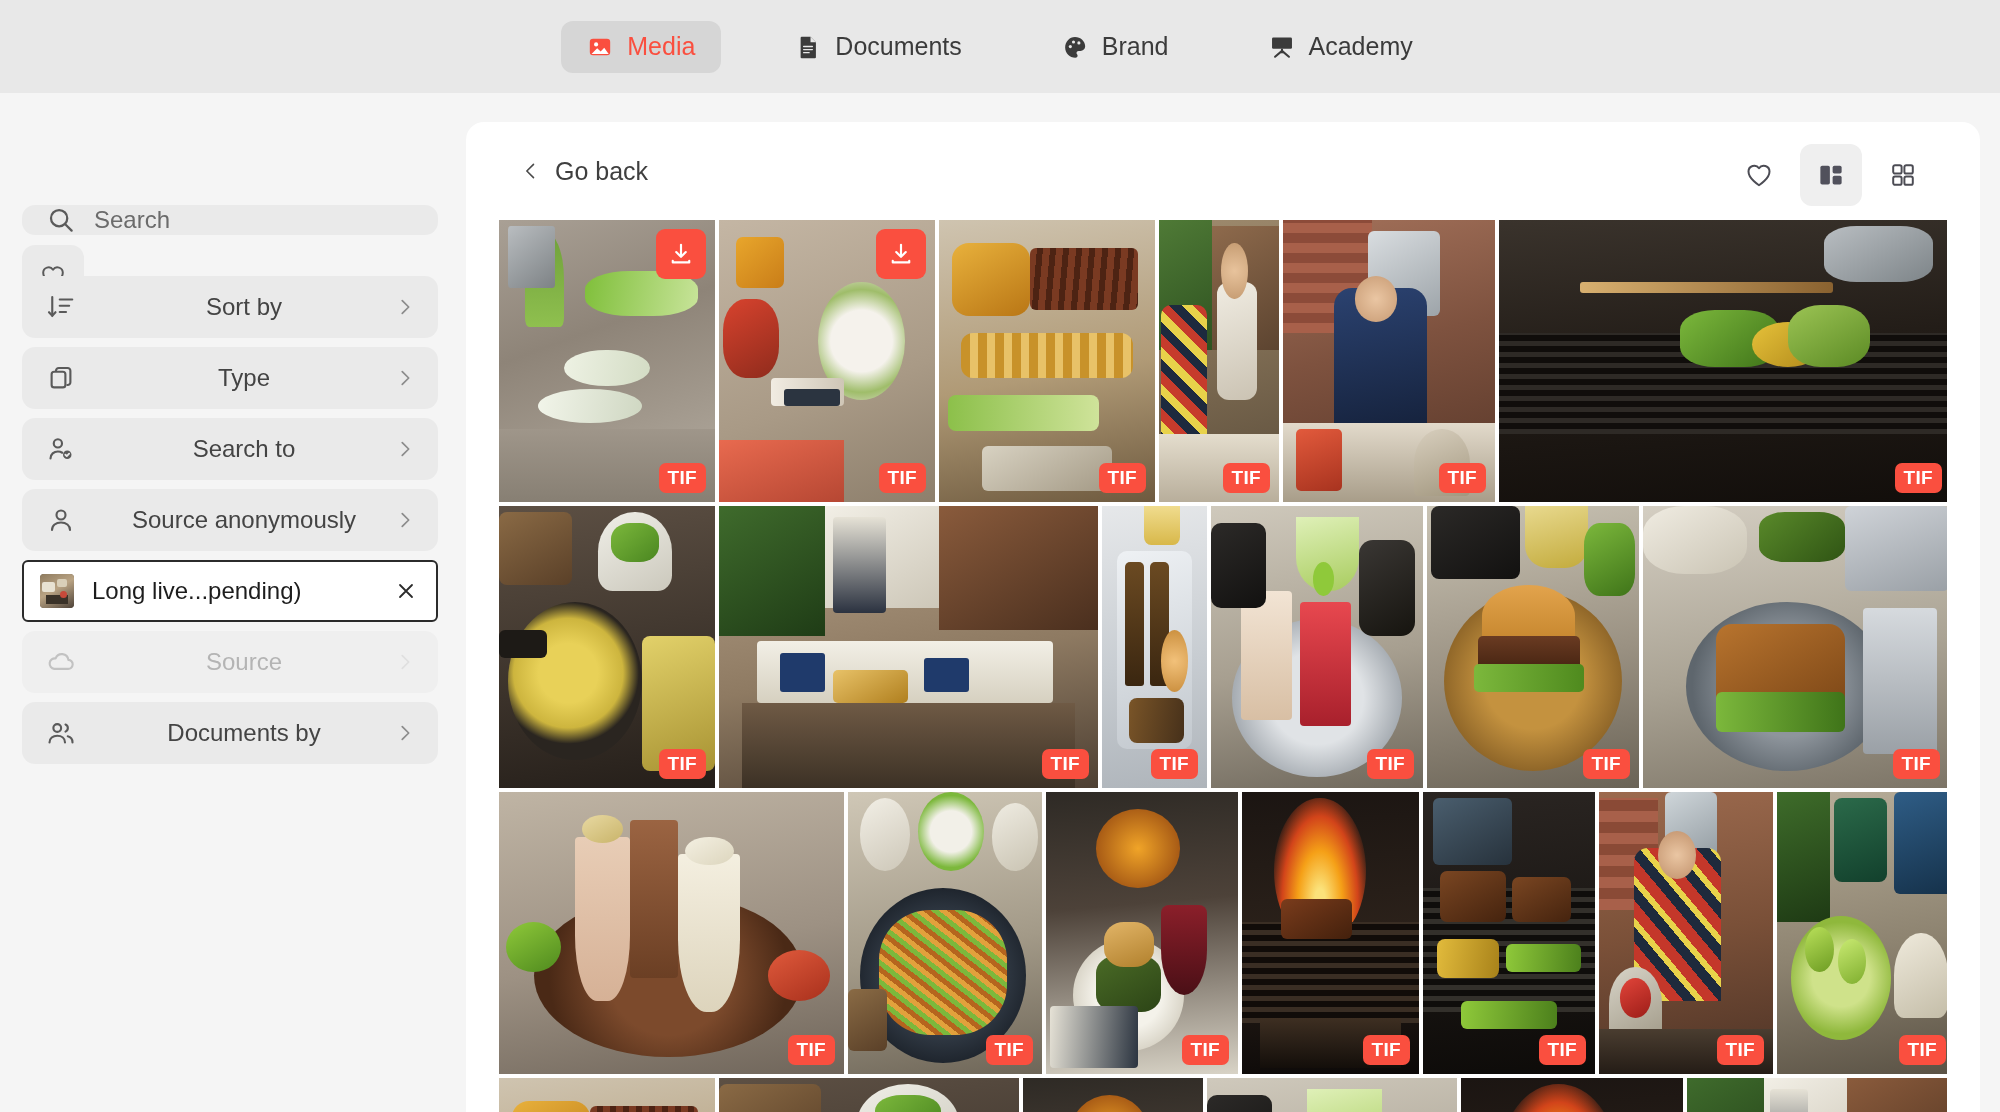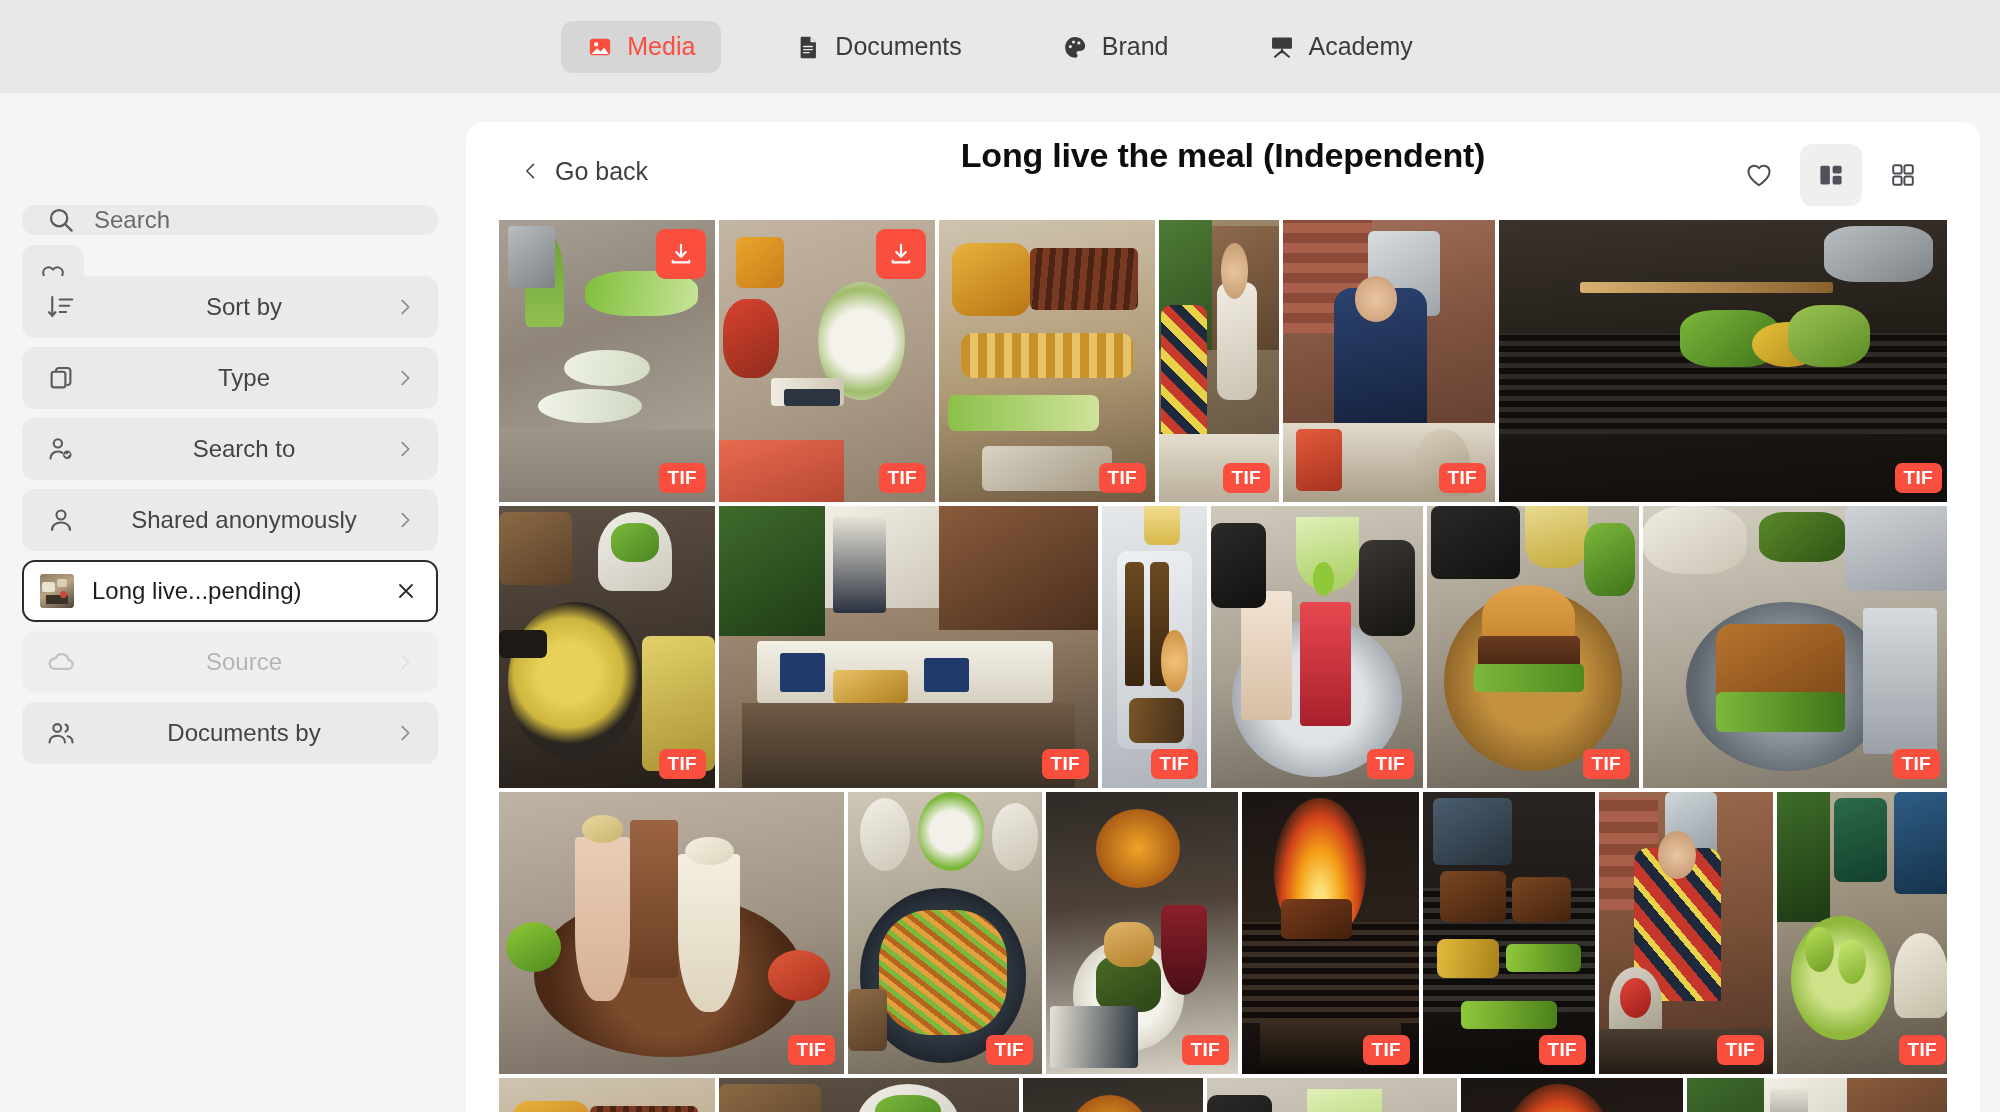--- a/index.html
+++ b/index.html
@@ -88,21 +88,21 @@
   }
   .sb-fav svg { width: 28px; height: 28px; display: block; }
 
   
   .sb-chip {
     position: relative;
     margin: 0 28px 9px 22px;
     height: 62px;
     background: #fff;
     border: 2px solid #2b2b2b;
-    border-radius: 13px;
+    border-radius: 6px;
     display: flex; align-items: center;
     padding: 0 18px 0 16px;
     cursor: pointer;
     font-size: 24px;
     color: #1d1d1d;
   }
   .chip-thumb {
     width: 34px; height: 34px; flex: 0 0 34px;
     border-radius: 4px; margin-right: 18px;
     overflow: hidden; position: relative;
@@ -320,21 +320,21 @@
     </span>
   </div>
 
   <div class="sb-row">
     <span class="sb-icon">
       <svg viewBox="0 0 24 24" fill="none" stroke="#5a5a5a" stroke-width="1.7" stroke-linecap="round" stroke-linejoin="round">
         <circle cx="12" cy="8" r="3.6"></circle>
           <path d="M4.8 20c0-3.7 3.1-6 7.2-6s7.2 2.3 7.2 6"></path>
       </svg>
     </span>
-    <span class="sb-label">Shared anonymously</span>
+    <span class="sb-label">Source anonymously</span>
     <span class="sb-chev">
       <svg viewBox="0 0 24 24" fill="none" stroke="#5a5a5a" stroke-width="1.9" stroke-linecap="round" stroke-linejoin="round">
           <path d="M9 5l7 7-7 7"></path>
         </svg>
     </span>
   </div>
 
   <div class="sb-chip">
     <span class="chip-thumb">
       <i style="left:0;top:0;width:34px;height:34px;background:linear-gradient(150deg,#8d7a5e 0%,#b9a383 45%,#4d4238 100%);"></i>
@@ -387,21 +387,20 @@
   <div id="cardhead">
     <div class="goback">
       <span class="gb-ico">
         <svg viewBox="0 0 24 24" fill="none" stroke="#4a4a4a" stroke-width="1.9" stroke-linecap="round" stroke-linejoin="round">
             <path d="M15 4l-8 8 8 8"></path>
           </svg>
       </span>
       <span>Go back</span>
     </div>
 
-    <div class="card-title">Long live the meal (Independent)</div>
 
     <div class="head-tools">
       <div class="htool">
         <span>
           <svg width="30" height="30" viewBox="0 0 24 24" fill="none" stroke="#4c4c54" stroke-width="1.6" stroke-linejoin="round">
             <path d="M12 20.2S3.6 15 3.6 9.2A4.6 4.6 0 0 1 12 6.6a4.6 4.6 0 0 1 8.4 2.6c0 5.8-8.4 11-8.4 11z"></path>
           </svg>
         </span>
       </div>
       <div class="htool active">

